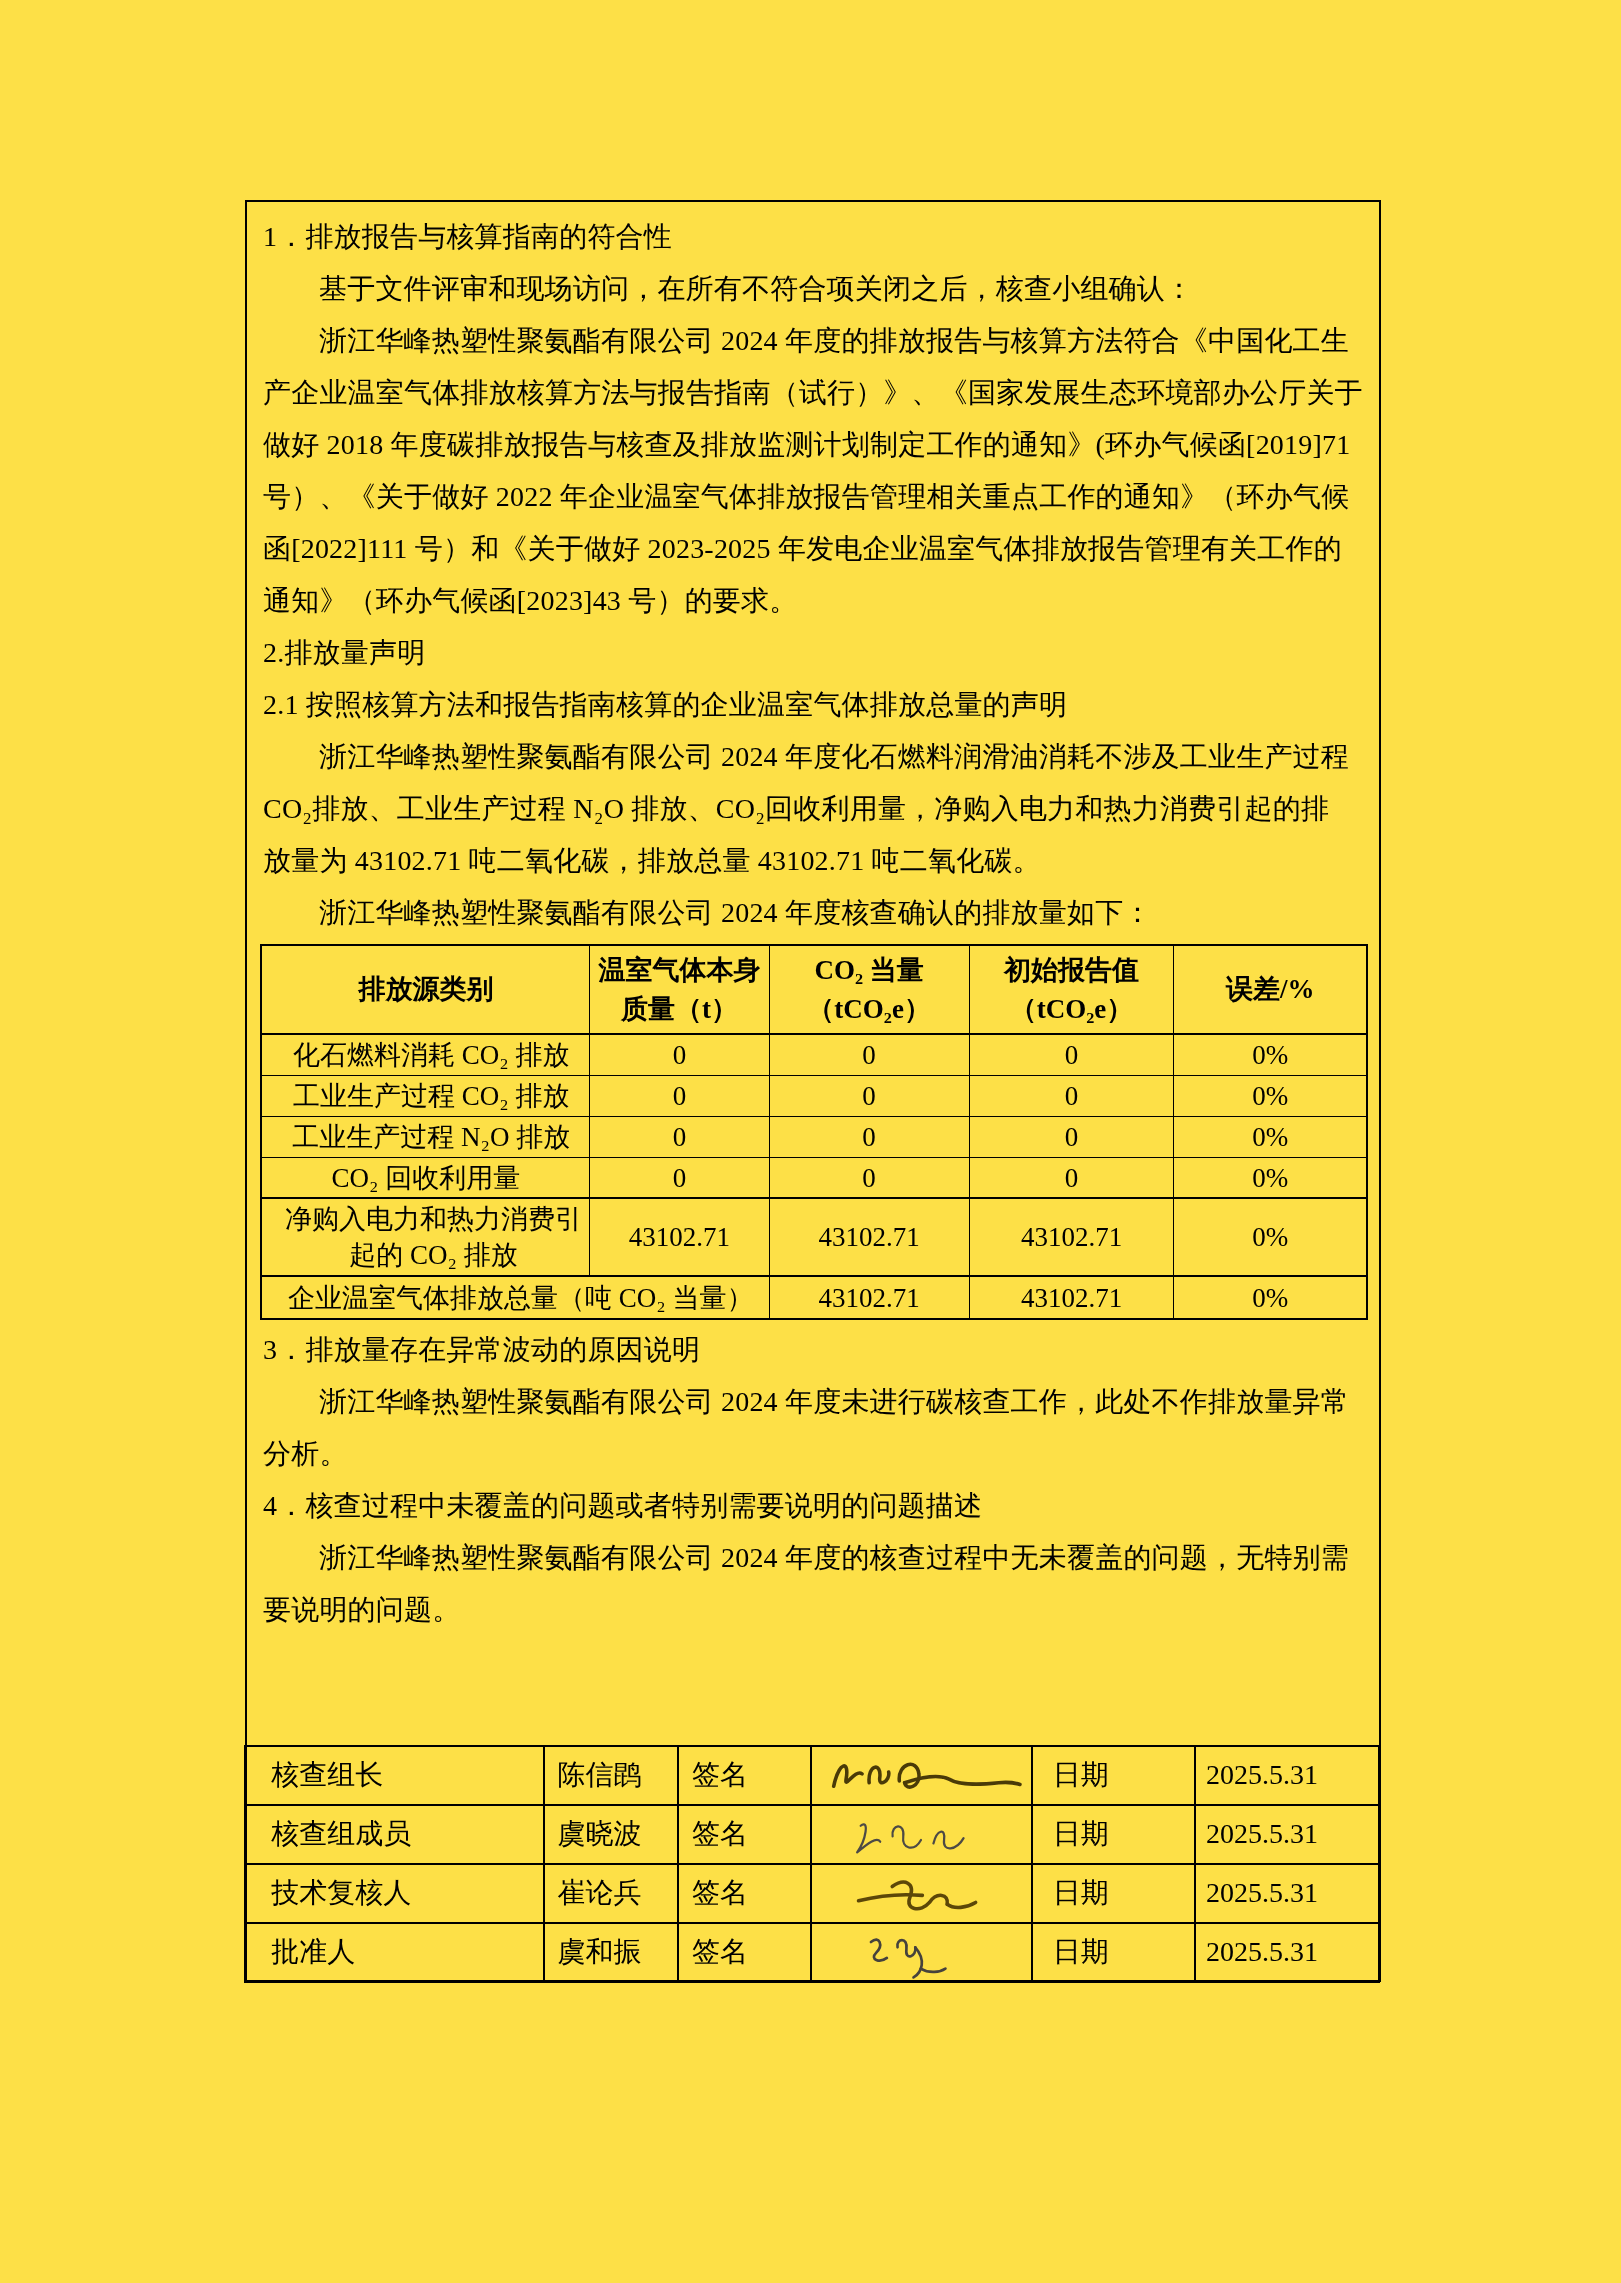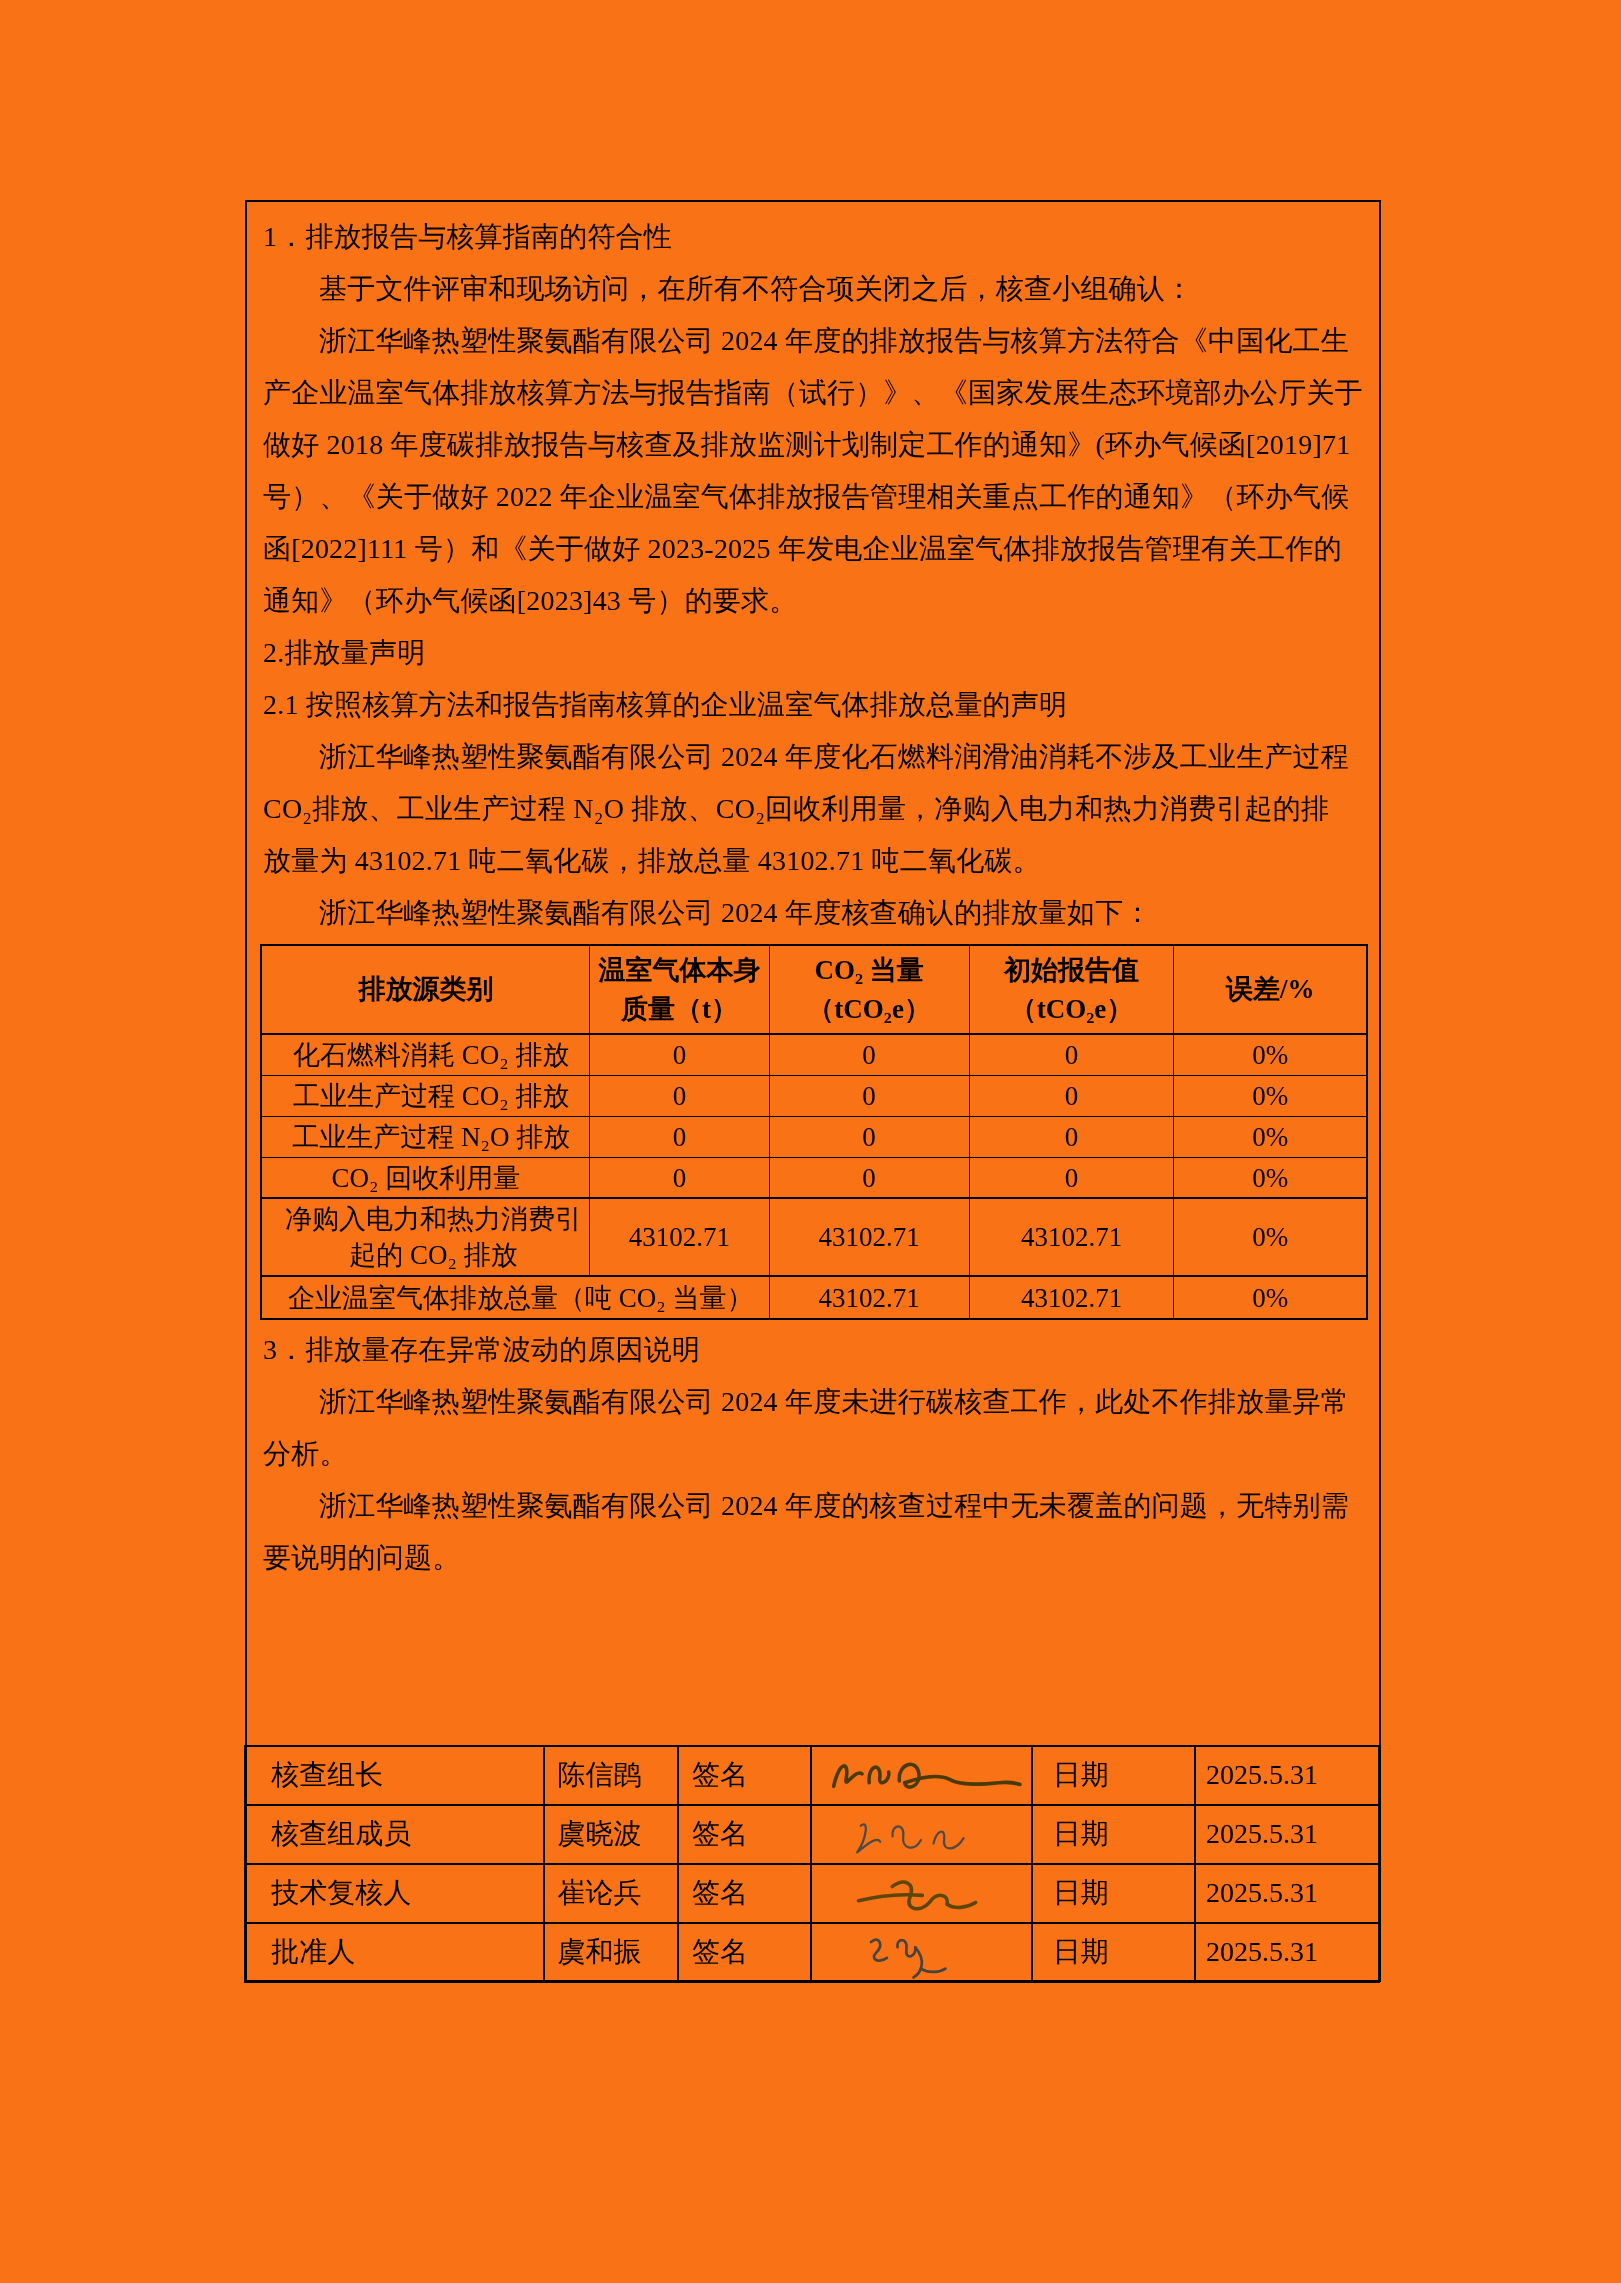--- a/index.html
+++ b/index.html
@@ -1,19 +1,19 @@
 <!DOCTYPE html>
 <html style="font-size:14.3px"><head>
 <meta charset="utf-8">
 <style>
   html,body{margin:0;padding:0;background:#e8e8e8;}
   .page{
     position:relative;
     width:1622px;height:2283px;
-    background:#f97316;
+    background:#fde047;
     font-family:"Liberation Serif","DejaVu Serif",serif;
     color:#000;
     overflow:hidden;
   }
   .content-box{
     position:absolute;
     left:245px;top:200px;
     width:1136px;height:1782px;
     border:2.7px solid #000;
     box-sizing:border-box;
@@ -167,20 +167,21 @@
           <td>43102.71</td>
           <td>0%</td>
         </tr>
       </tbody>
     </table>
 
     <div class="textarea" style="padding-top:3.6px;">
       <div class="tline">3．排放量存在异常波动的原因说明</div>
       <div class="tline ind">浙江华峰热塑性聚氨酯有限公司 2024 年度未进行碳核查工作，此处不作排放量异常</div>
       <div class="tline">分析。</div>
+      <div class="tline">4．核查过程中未覆盖的问题或者特别需要说明的问题描述</div>
       <div class="tline ind">浙江华峰热塑性聚氨酯有限公司 2024 年度的核查过程中无未覆盖的问题，无特别需</div>
       <div class="tline">要说明的问题。</div>
     </div>
 
     <table class="sig">
       <colgroup>
         <col style="width:26.35%">
           <col style="width:11.85%">
           <col style="width:11.7%">
           <col style="width:19.45%">

